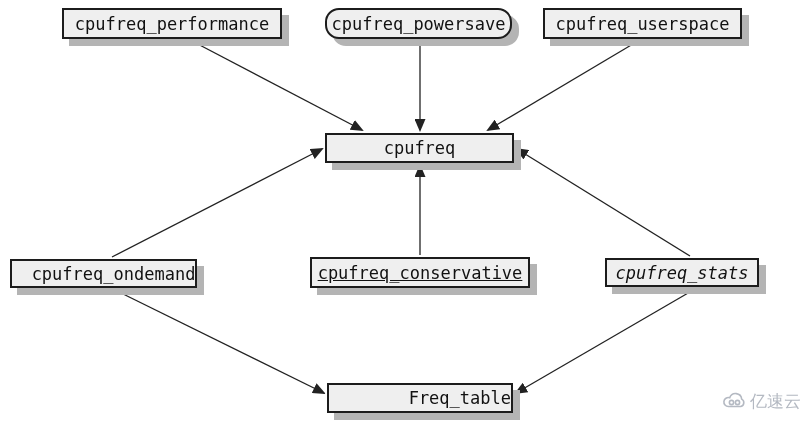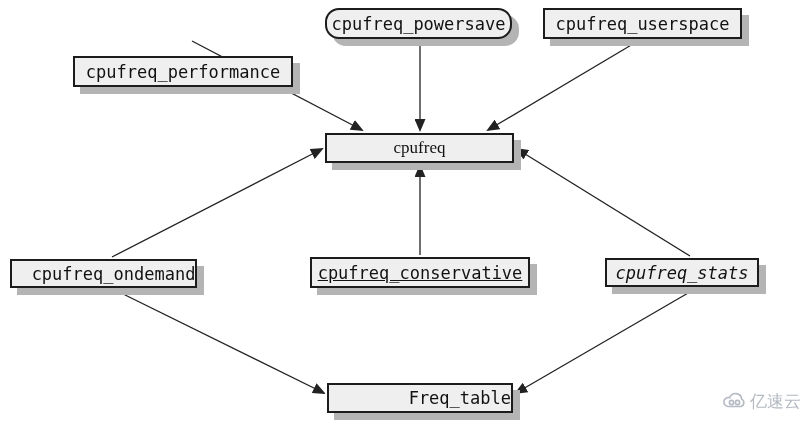--- a/index.html
+++ b/index.html
@@ -25,24 +25,24 @@
     justify-content: center;
     background: #efefef;
     border: 2px solid #1c1c1c;
     box-shadow: 7px 7px 0 0 #b4b4b4;
     font-size: 17px;
     color: #111111;
     letter-spacing: 0px;
     white-space: nowrap;
     box-sizing: border-box;
   }
-  .node-performance  { left: 73px;  top: 8px;   width: 220px; height: 31px; margin-top: 48px; }
+  .node-performance  { left: 62px;  top: 8px;   width: 220px; height: 31px; }
   .node-powersave    { left: 325px; top: 8px;   width: 187px; height: 31px; border-radius: 14px; }
   .node-userspace    { left: 543px; top: 8px;   width: 199px; height: 31px; }
-  .node-cpufreq      { left: 325px; top: 133px; width: 189px; height: 30px; font-family: Liberation Serif, serif; }
+  .node-cpufreq      { left: 325px; top: 133px; width: 189px; height: 30px; }
   .node-ondemand     { left: 10px;  top: 259px; width: 187px; height: 29px; padding-left: 20px; }
   .node-conservative { left: 310px; top: 257px; width: 220px; height: 31px; text-decoration: underline; }
   .node-stats        { left: 605px; top: 258px; width: 154px; height: 29px; font-style: italic; }
   .node-freqtable    { left: 327px; top: 383px; width: 186px; height: 30px; justify-content: flex-end; }
 
   .watermark {
     position: absolute;
     z-index: 3;
     right: 4px;
     bottom: 8px;

